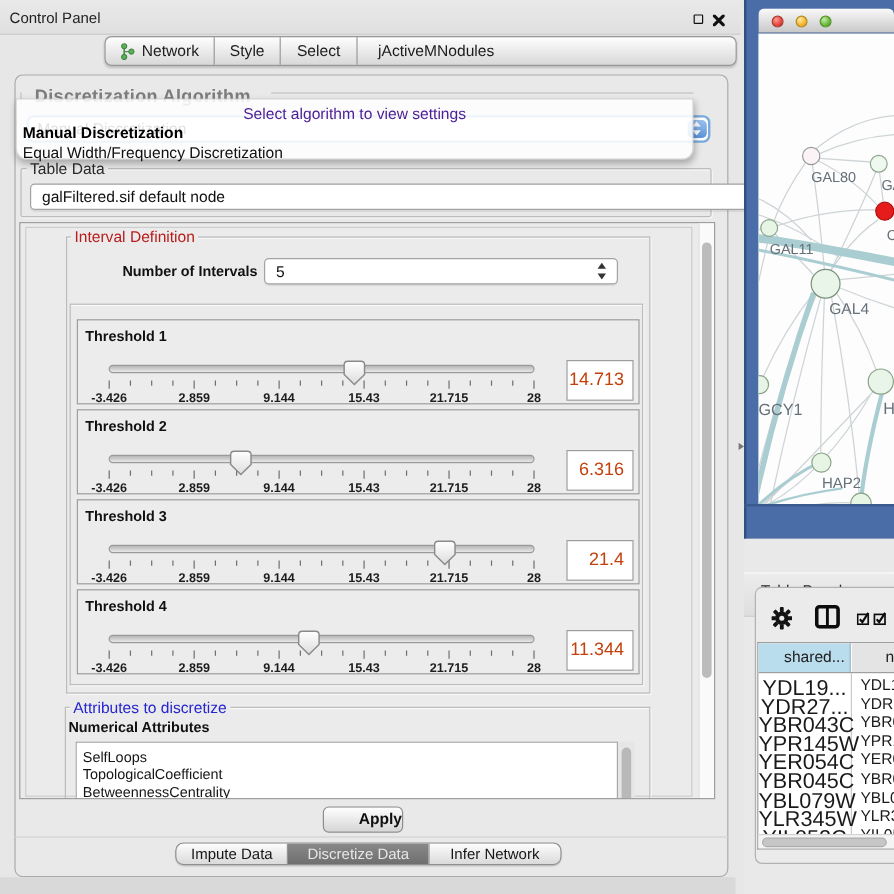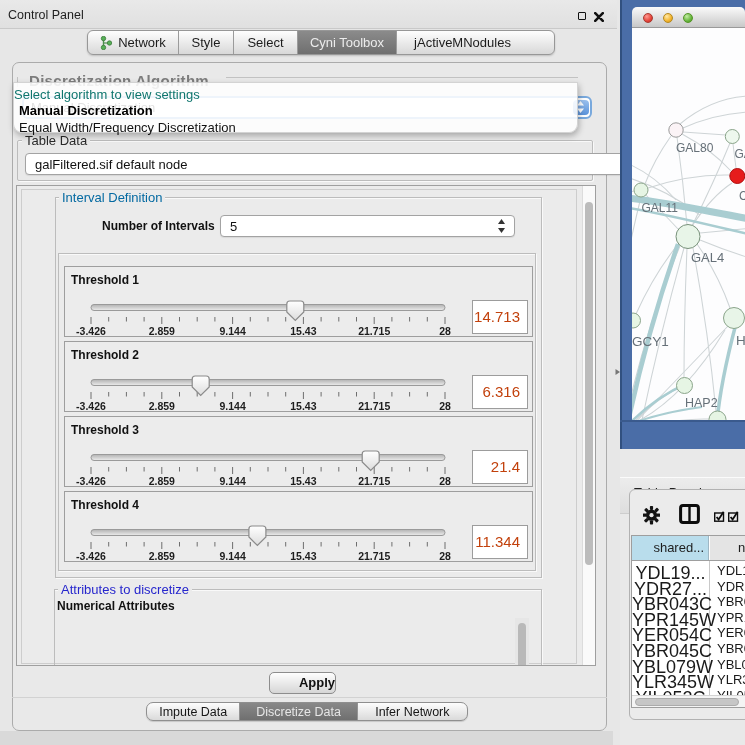--- a/index.html
+++ b/index.html
@@ -5,35 +5,35 @@
 * { margin:0; padding:0; box-sizing:border-box; }
 html,body { width:745px; height:745px; overflow:hidden; }
 body { font-family:"Liberation Sans", sans-serif; background:#e7e7e7; position:relative; }
 .abs { position:absolute; }
 
 #titlebar { left:0; top:0; width:617px; height:29px; background:linear-gradient(#e9e9e9,#e0e0e0); border-bottom:1px solid #c9c9c9; }
 #titlebar .t { position:absolute; left:8px; top:8px; font-size:12.5px; color:#1f1f1f; }
 #float-ic { left:578px; top:12px; width:8px; height:8px; border:1.7px solid #111; border-radius:1px; }
 
 
-#tabbar { left:87px; top:30px; width:468px; height:25px; border:1px solid #979797; border-radius:6px; background:linear-gradient(#fefefe,#d8d8d8); display:flex; box-shadow:0 1px 2px rgba(0,0,0,0.18); }
+#tabbar { left:87px; top:30px; width:527px; height:25px; border:1px solid #979797; border-radius:6px; background:linear-gradient(#fefefe,#d8d8d8); display:flex; box-shadow:0 1px 2px rgba(0,0,0,0.18); }
 #tabbar .seg { height:100%; display:flex; align-items:center; justify-content:center; font-size:13px; color:#1c1c1c; border-right:1px solid #9b9b9b; }
 #tabbar .seg.last { border-right:none; border-radius:0 5px 5px 0; }
 #tabbar .seg.sel { background:linear-gradient(#8b8b8b,#6f6f6f); color:#ececec; }
 
 #mainpanel { left:12px; top:62px; width:595px; height:669px; background:#e9e9e9; border:1px solid #ababab; border-radius:7px; }
 .grouplab { position:absolute; font-size:13px; background:#e9e9e9; padding:0 3px; }
 .etched { position:absolute; border:1px solid #bcbcbc; box-shadow:inset 0 1px 0 rgba(255,255,255,.7), 1px 1px 0 rgba(255,255,255,.7); }
 
 .combo { position:absolute; background:#fff; border:1px solid #a3a3a3; border-radius:4px; font-size:13px; color:#111; box-shadow:0 1px 1px rgba(0,0,0,.08);}
 .combo .tx { position:absolute; left:9px; top:50%; transform:translateY(-50%); white-space:nowrap; }
 .arrows { position:absolute; width:9px; height:14px; top:50%; transform:translateY(-50%); }
 
 #overlay { left:13px; top:82px; width:565px; height:51px; background:rgba(255,255,255,0.87); border:1px solid rgba(170,170,170,0.5); border-radius:0 0 9px 9px; box-shadow:1px 3px 6px rgba(0,0,0,.28); z-index:50; }
-#overlay .hint { position:absolute; left:0; right:0; top:4px; color:#0f766e; font-size:13px; }
+#overlay .hint { position:absolute; left:0; right:0; top:4px; text-align:center; color:#4c1d95; font-size:13px; }
 #overlay .it1 { position:absolute; left:5px; top:20px; font-size:13px; font-weight:bold; color:#000; }
 #overlay .it2 { position:absolute; left:5px; top:37px; font-size:13px; color:#111; }
 
 #scrollpane { left:16px; top:185px; width:580px; height:481px; border:1px solid #9f9f9f; background:#ebebeb; overflow:hidden; }
 #innerpanel { position:absolute; left:4px; top:3px; width:556px; height:475px; border:1px solid #cdcdcd; background:#ebebeb; }
 #vscroll { position:absolute; left:565px; top:0px; width:15px; height:479px; background:#fafafa; border-left:1px solid #dcdcdc; }
 #vscroll .th { position:absolute; left:2px; top:16px; width:8px; height:363px; background:#bcbcbc; border-radius:4px; }
 
 .tblock { position:absolute; left:47px; width:469px; height:71px; border:1px solid #9e9e9e; background:#ececec; }
 .tblock .ttl { position:absolute; left:6px; top:6px; font-size:12px; font-weight:bold; color:#111; }
@@ -88,21 +88,20 @@
     <svg width="13" height="14" viewBox="0 0 13 14" style="margin-right:5px;">
       <line x1="3.5" y1="3" x2="3.5" y2="11" stroke="#4f8f4f" stroke-width="1.4"></line>
       <line x1="3.5" y1="7" x2="8" y2="7" stroke="#4f8f4f" stroke-width="1.2"></line>
       <circle cx="3.5" cy="2.5" r="2.2" fill="#58b058" stroke="#3a7a3a" stroke-width="0.8"></circle>
       <circle cx="3.5" cy="11.5" r="2.2" fill="#58b058" stroke="#3a7a3a" stroke-width="0.8"></circle>
       <circle cx="9.5" cy="7" r="2.2" fill="#58b058" stroke="#3a7a3a" stroke-width="0.8"></circle>
     </svg>
     Network</div>
   <div class="seg" style="width:55px;">Style</div>
   <div class="seg" style="width:64px;">Select</div>
-  <div class="seg sel" style="width:99px;">Cyni Toolbox</div>
   <div class="seg last" style="width:131px;">jActiveMNodules</div>
 </div>
 
 <div id="mainpanel" class="abs"></div>
 
 <div class="abs" style="left:29px; top:72px; font-size:15px; font-weight:bold; letter-spacing:0.3px; color:#7d7d7d; z-index:5;">Discretization Algorithm</div>
 <div class="abs" style="left:226px; top:77px; width:352px; height:1px; background:#c2c2c2; z-index:5;"></div>
 <div class="abs" style="left:17px; top:77px; width:1px; height:10px; background:#c2c2c2; z-index:5;"></div>
 
 <div class="abs" style="left:22px; top:96px; width:570px; height:23px; background:#fff; border:2.5px solid #79a9dd; border-radius:6px; z-index:5; font-size:13px; color:#111;">
@@ -131,21 +130,21 @@
     </svg>
 </div>
 
 <div id="scrollpane" class="abs">
   <div id="innerpanel"></div>
   <div id="vscroll">
       <div class="th"></div>
     </div>
 
   <div class="etched" style="left:38px; top:11px; width:487px; height:381px;"></div>
-  <div class="grouplab" style="left:42px; top:4px; color:#0369a1; background:#ebebeb;">Interval Definition</div>
+  <div class="grouplab" style="left:42px; top:4px; color:#b91c1c; background:#ebebeb;">Interval Definition</div>
 
   <div style="position:absolute; left:85px; top:33px; font-size:12px; font-weight:bold; color:#111;">Number of Intervals</div>
   <div class="combo" style="left:203px; top:29px; width:295px; height:22px;">
     <div class="tx">5</div>
     <svg class="arrows" style="right:8px;" viewBox="0 0 9 14">
         <path d="M4.5 0 L8 5 H1 Z" fill="#333"></path>
         <path d="M4.5 14 L8 9 H1 Z" fill="#333"></path>
       </svg>
   </div>
 
@@ -315,20 +314,25 @@
           <text x="380.0" y="68">28</text>
         </g>
         <path d="M 183.9,45 L 183.9,37 Q 183.9,34 186.9,34 L 197.9,34 Q 200.9,34 200.9,37 L 200.9,45 L 192.4,53.5 Z" fill="url(#th)" stroke="#8a8a8a" stroke-width="1.2"></path>
       </svg>
       <div class="vbox">11.344</div>
     </div>
 
   <div class="etched" style="left:37px; top:403px; width:488px; height:90px;"></div>
   <div class="grouplab" style="left:41px; top:396px; color:#2626cd; background:#ebebeb;">Attributes to discretize</div>
   <div style="position:absolute; left:40px; top:413px; font-size:12px; font-weight:bold; color:#111;">Numerical Attributes</div>
+  <div id="attrlist">
+    <div>SelfLoops</div>
+    <div>TopologicalCoefficient</div>
+    <div>BetweennessCentrality</div>
+  </div>
   <div id="listscroll">
       <div class="th"></div>
     </div>
 </div>
 
 <div id="applybtn" class="abs">Apply</div>
 <div id="botline" class="abs"></div>
 <div id="bottombar" class="abs">
   <div class="seg" style="width:94px;">Impute Data</div>
   <div class="seg sel" style="width:118px;">Discretize Data</div>

